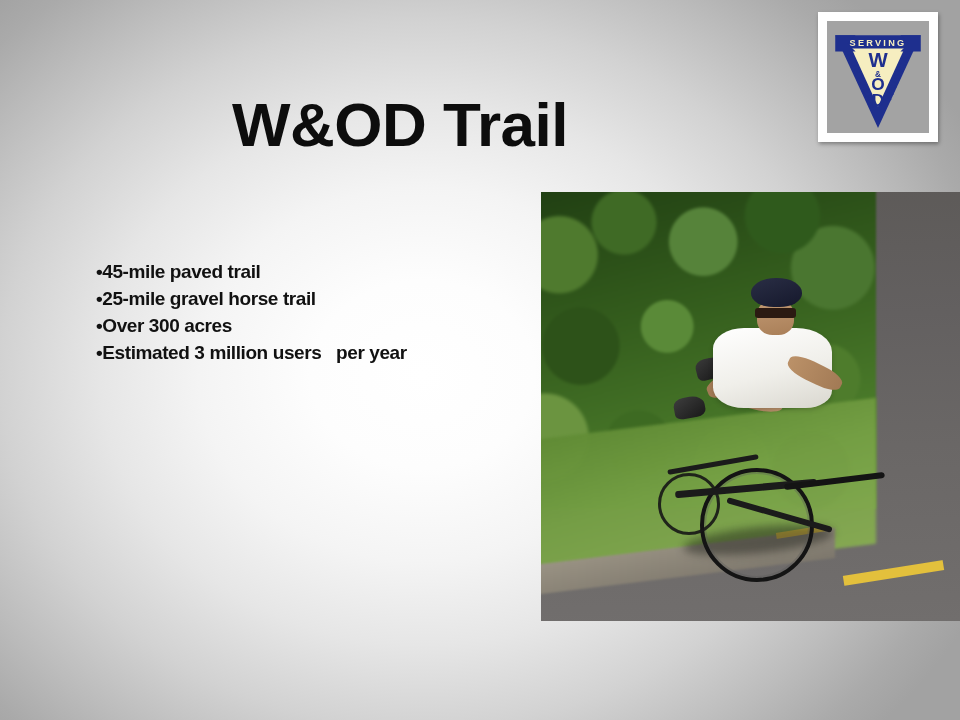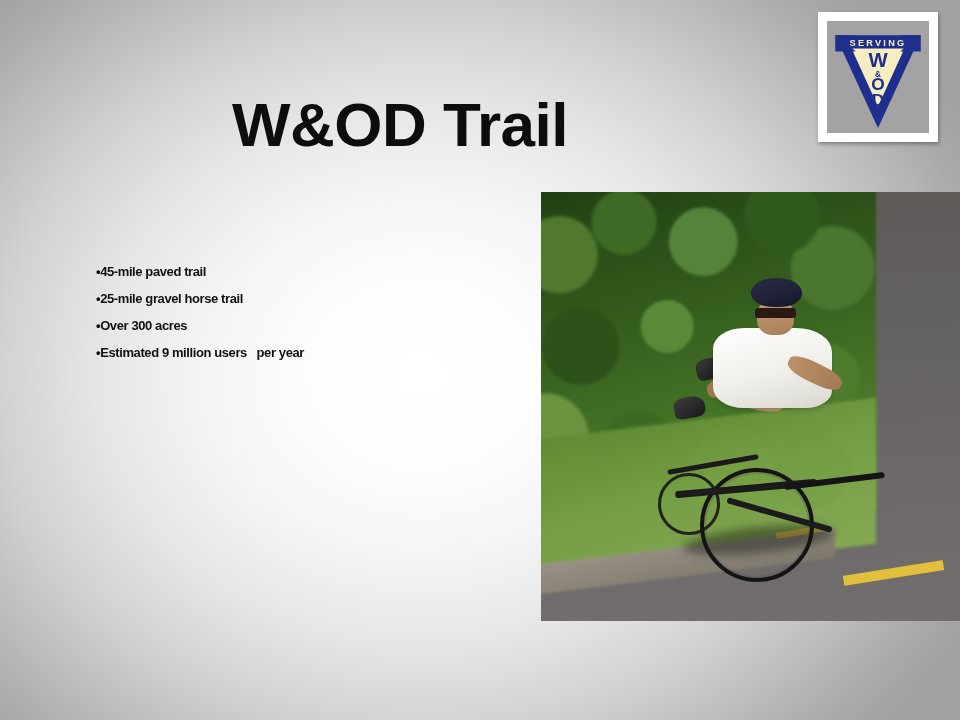--- a/index.html
+++ b/index.html
@@ -42,21 +42,21 @@
 
   
   #bullets {
     position: absolute;
     left: 96px;
     top: 258px;
     width: 420px;
   }
   .bullet-line {
     display: block;
-    font-size: 13px;
+    font-size: 19px;
     font-weight: bold;
     color: #111111;
     line-height: 27px;
     letter-spacing: -0.4px;
     white-space: pre;
   }
   .bullet-mark {
     display: inline;
   }
 
@@ -263,21 +263,21 @@
 <body>
 
 <div id="slide">
 
   <div id="title">W&amp;OD Trail</div>
 
   <div id="bullets">
     <span class="bullet-line"><span class="bullet-mark">•</span><span>45-mile paved trail</span></span>
     <span class="bullet-line"><span class="bullet-mark">•</span><span>25-mile gravel horse trail</span></span>
     <span class="bullet-line"><span class="bullet-mark">•</span><span>Over 300 acres</span></span>
-    <span class="bullet-line"><span class="bullet-mark">•</span><span>Estimated 9 million users   per year</span></span>
+    <span class="bullet-line"><span class="bullet-mark">•</span><span>Estimated 3 million users   per year</span></span>
   </div>
 
   <div id="photo" title="Man riding a recumbent bicycle on a paved trail beside green vegetation, yellow center line on pavement">
     <div class="road"></div>
     <div class="foliage"></div>
     <div class="grass-verge"></div>
     <div class="verge-edge"></div>
     <div class="centerline cl1"></div>
     <div class="centerline cl2"></div>
     <div class="bike-shadow"></div>

